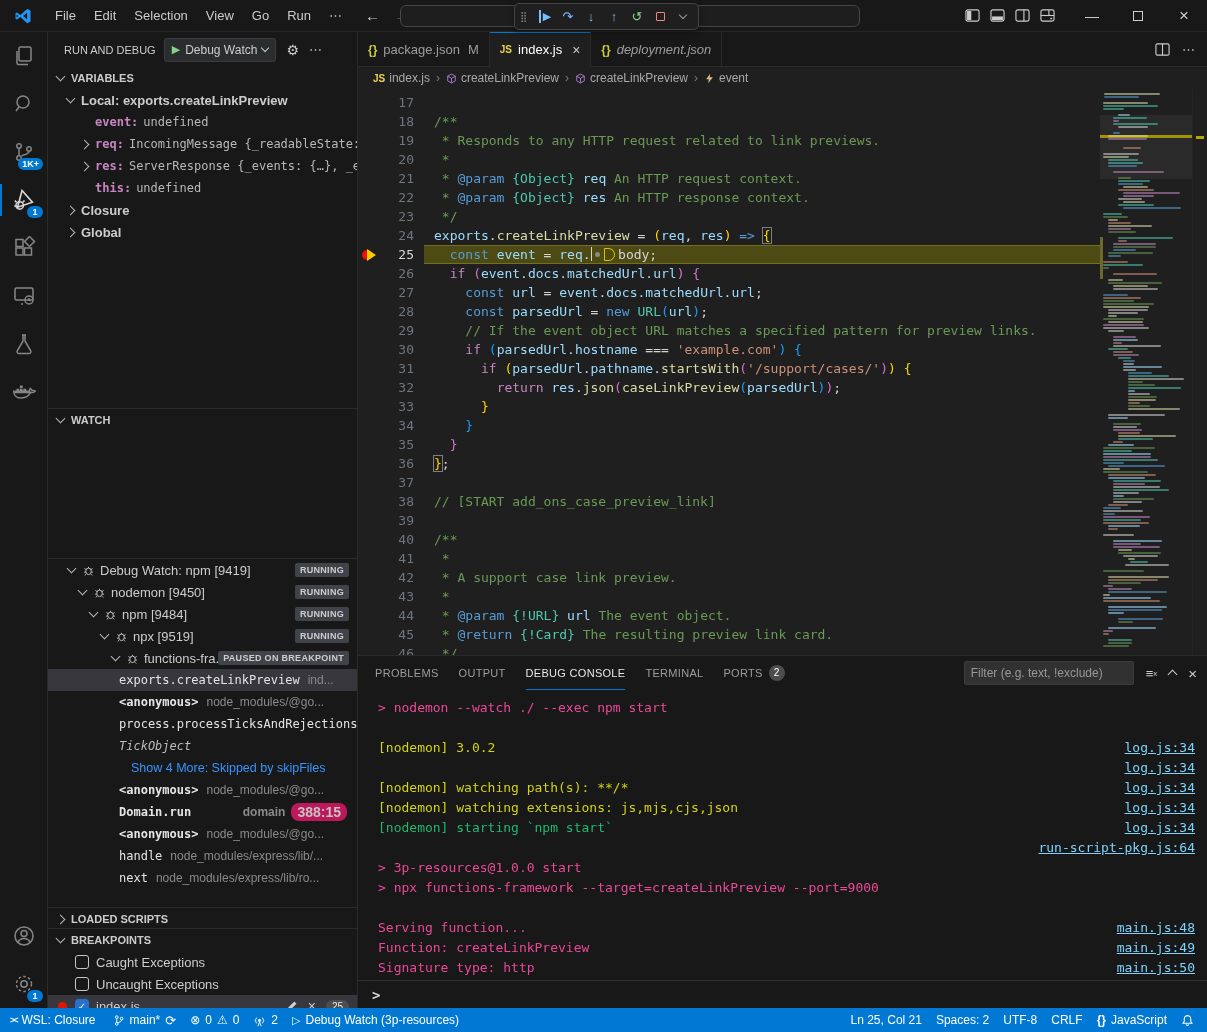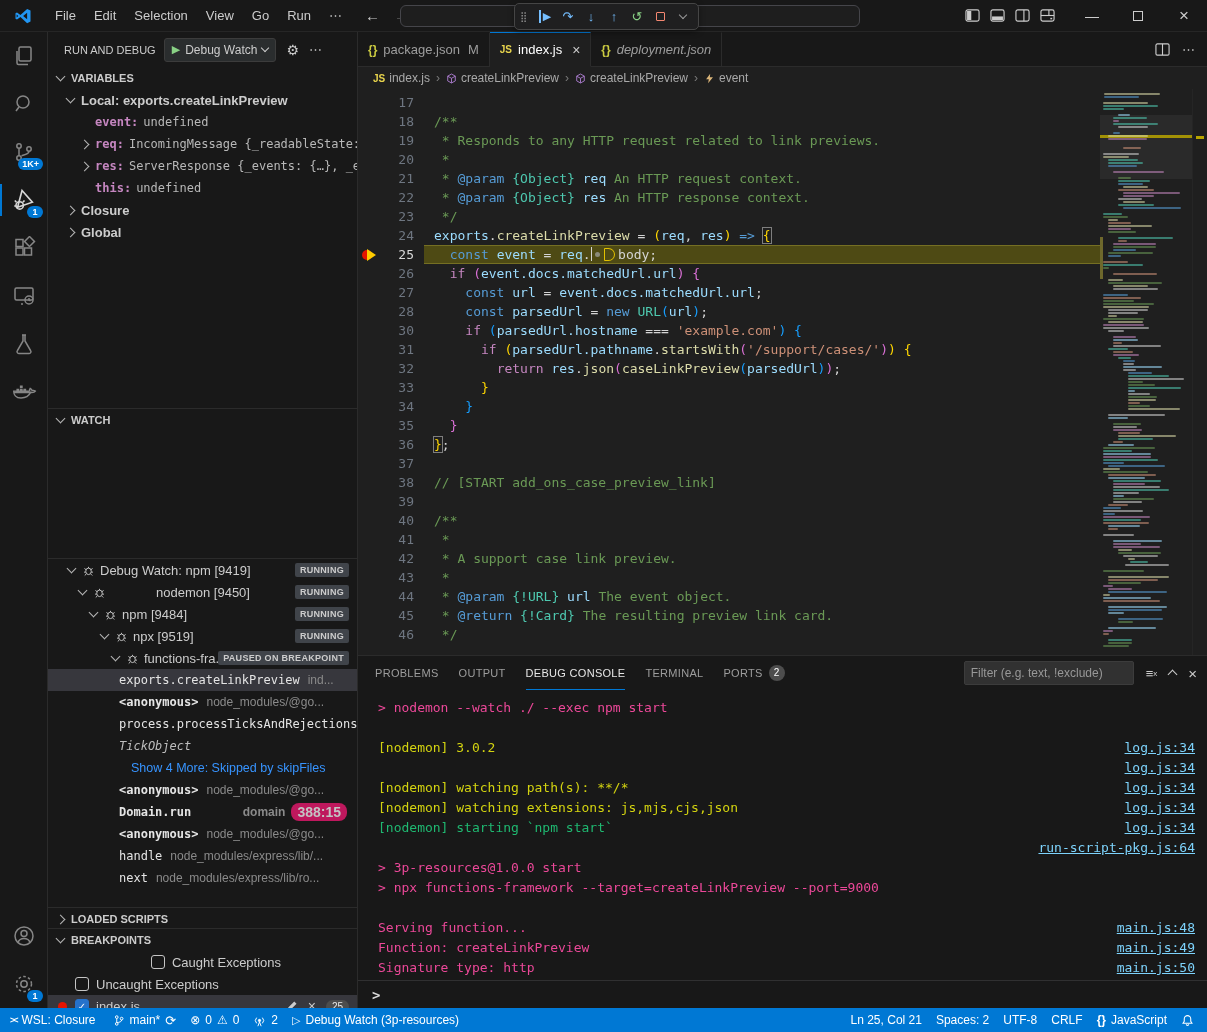--- a/index.html
+++ b/index.html
@@ -353,21 +353,21 @@
                 <svg class="bug-ic" width="13" height="13" viewBox="0 0 16 16" fill="none" stroke="#c5c5c5" stroke-width="1.2">
                   <ellipse cx="8" cy="9" rx="3.4" ry="4"></ellipse>
                   <path d="M8 5V3.5M5 7L3 5.5M11 7l2-1.5M4.6 10H2.5M11.4 10h2.1M5 12.5l-1.6 1.6M11 12.5l1.6 1.6"></path>
                 </svg>
                 <span>Debug Watch: npm [9419]</span>
               </span>
               <span class="badge-pill">RUNNING</span>
             </div>
             <div class="row22" style="padding-left:26px;">
               <span class="chev down"></span>
-              <span style="display:flex;align-items:center;overflow:hidden;white-space:nowrap;gap:45px;">
+              <span style="display:flex;align-items:center;overflow:hidden;white-space:nowrap;">
                 <svg class="bug-ic" width="13" height="13" viewBox="0 0 16 16" fill="none" stroke="#c5c5c5" stroke-width="1.2">
                   <ellipse cx="8" cy="9" rx="3.4" ry="4"></ellipse>
                   <path d="M8 5V3.5M5 7L3 5.5M11 7l2-1.5M4.6 10H2.5M11.4 10h2.1M5 12.5l-1.6 1.6M11 12.5l1.6 1.6"></path>
                 </svg>
                 <span>nodemon [9450]</span>
               </span>
               <span class="badge-pill">RUNNING</span>
             </div>
             <div class="row22" style="padding-left:37px;">
               <span class="chev down"></span>
@@ -447,21 +447,21 @@
             <span class="chev right"></span>
             <span>LOADED SCRIPTS</span>
           </div>
       </div>
       <div class="section" style="flex:1;">
         <div class="sec-header">
             <span class="chev down"></span>
             <span>BREAKPOINTS</span>
           </div>
         <div id="breakpoints-rows">
-            <div class="row22" style="padding-left:27px;justify-content:center;">
+            <div class="row22" style="padding-left:27px;">
               <span class="cb"></span>
               <span>Caught Exceptions</span>
             </div>
             <div class="row22" style="padding-left:27px;">
               <span class="cb"></span>
               <span>Uncaught Exceptions</span>
             </div>
             <div class="row22 selected">
               <span class="bp-dot"></span>
               <span class="cb checked">✓</span>
@@ -542,20 +542,21 @@
             <div class="code-line"><div class="gutter"><span class="bpm"></span><span class="lnum">19</span></div><span class="ltext"><span class="tk-cm"> * Responds to any HTTP request related to link previews.</span></span></div>
             <div class="code-line"><div class="gutter"><span class="bpm"></span><span class="lnum">20</span></div><span class="ltext"><span class="tk-cm"> *</span></span></div>
             <div class="code-line"><div class="gutter"><span class="bpm"></span><span class="lnum">21</span></div><span class="ltext"><span class="tk-cm"> * </span><span class="tk-tag">@param</span><span class="tk-cm"> </span><span class="tk-type">{Object}</span><span class="tk-cm"> </span><span class="tk-pm">req</span><span class="tk-cm"> An HTTP request context.</span></span></div>
             <div class="code-line"><div class="gutter"><span class="bpm"></span><span class="lnum">22</span></div><span class="ltext"><span class="tk-cm"> * </span><span class="tk-tag">@param</span><span class="tk-cm"> </span><span class="tk-type">{Object}</span><span class="tk-cm"> </span><span class="tk-pm">res</span><span class="tk-cm"> An HTTP response context.</span></span></div>
             <div class="code-line"><div class="gutter"><span class="bpm"></span><span class="lnum">23</span></div><span class="ltext"><span class="tk-cm"> */</span></span></div>
             <div class="code-line"><div class="gutter"><span class="bpm"></span><span class="lnum">24</span></div><span class="ltext"><span class="tk-var">exports</span><span class="tk-pl">.</span><span class="tk-fn">createLinkPreview</span><span class="tk-pl"> = </span><span class="tk-b1">(</span><span class="tk-var">req</span><span class="tk-pl">, </span><span class="tk-var">res</span><span class="tk-b1">)</span><span class="tk-pl"> </span><span class="tk-kw">=&gt;</span><span class="tk-pl"> </span><span class="tk-b1 bmatch">{</span></span></div>
             <div class="code-line current"><div class="cur-bg"></div><div class="gutter"><span class="bpm"><span class="bp-paused"><span class="rc"></span><span class="ya"></span></span></span><span class="lnum">25</span></div><span class="ltext"><span class="tk-pl">  </span><span class="tk-kw">const</span><span class="tk-pl"> </span><span class="tk-var">event</span><span class="tk-pl"> = </span><span class="tk-var">req</span><span class="tk-pl">.</span><span class="cursor-caret"></span><span class="inline-dot"></span><span class="inline-d"></span><span class="tk-pl">body;</span></span></div>
             <div class="code-line"><div class="gutter"><span class="bpm"></span><span class="lnum">26</span></div><span class="ltext"><span class="tk-pl">  </span><span class="tk-ctrl">if</span><span class="tk-pl"> </span><span class="tk-b2">(</span><span class="tk-var">event.docs.matchedUrl.url</span><span class="tk-b2">)</span><span class="tk-pl"> </span><span class="tk-b2">{</span></span></div>
             <div class="code-line"><div class="gutter"><span class="bpm"></span><span class="lnum">27</span></div><span class="ltext"><span class="tk-pl">    </span><span class="tk-kw">const</span><span class="tk-pl"> </span><span class="tk-var">url</span><span class="tk-pl"> = </span><span class="tk-var">event.docs.matchedUrl.url</span><span class="tk-pl">;</span></span></div>
             <div class="code-line"><div class="gutter"><span class="bpm"></span><span class="lnum">28</span></div><span class="ltext"><span class="tk-pl">    </span><span class="tk-kw">const</span><span class="tk-pl"> </span><span class="tk-var">parsedUrl</span><span class="tk-pl"> = </span><span class="tk-kw">new</span><span class="tk-pl"> </span><span class="tk-type">URL</span><span class="tk-b3">(</span><span class="tk-var">url</span><span class="tk-b3">)</span><span class="tk-pl">;</span></span></div>
+            <div class="code-line"><div class="gutter"><span class="bpm"></span><span class="lnum">29</span></div><span class="ltext"><span class="tk-pl">    </span><span class="tk-cm">// If the event object URL matches a specified pattern for preview links.</span></span></div>
             <div class="code-line"><div class="gutter"><span class="bpm"></span><span class="lnum">30</span></div><span class="ltext"><span class="tk-pl">    </span><span class="tk-ctrl">if</span><span class="tk-pl"> </span><span class="tk-b3">(</span><span class="tk-var">parsedUrl.hostname</span><span class="tk-pl"> === </span><span class="tk-str">'example.com'</span><span class="tk-b3">)</span><span class="tk-pl"> </span><span class="tk-b3">{</span></span></div>
             <div class="code-line"><div class="gutter"><span class="bpm"></span><span class="lnum">31</span></div><span class="ltext"><span class="tk-pl">      </span><span class="tk-ctrl">if</span><span class="tk-pl"> </span><span class="tk-b1">(</span><span class="tk-var">parsedUrl.pathname</span><span class="tk-pl">.</span><span class="tk-fn">startsWith</span><span class="tk-b2">(</span><span class="tk-str">'/support/cases/'</span><span class="tk-b2">)</span><span class="tk-b1">)</span><span class="tk-pl"> </span><span class="tk-b1">{</span></span></div>
             <div class="code-line"><div class="gutter"><span class="bpm"></span><span class="lnum">32</span></div><span class="ltext"><span class="tk-pl">        </span><span class="tk-ctrl">return</span><span class="tk-pl"> </span><span class="tk-var">res</span><span class="tk-pl">.</span><span class="tk-fn">json</span><span class="tk-b2">(</span><span class="tk-fn">caseLinkPreview</span><span class="tk-b3">(</span><span class="tk-var">parsedUrl</span><span class="tk-b3">)</span><span class="tk-b2">)</span><span class="tk-pl">;</span></span></div>
             <div class="code-line"><div class="gutter"><span class="bpm"></span><span class="lnum">33</span></div><span class="ltext"><span class="tk-pl">      </span><span class="tk-b1">}</span></span></div>
             <div class="code-line"><div class="gutter"><span class="bpm"></span><span class="lnum">34</span></div><span class="ltext"><span class="tk-pl">    </span><span class="tk-b3">}</span></span></div>
             <div class="code-line"><div class="gutter"><span class="bpm"></span><span class="lnum">35</span></div><span class="ltext"><span class="tk-pl">  </span><span class="tk-b2">}</span></span></div>
             <div class="code-line"><div class="gutter"><span class="bpm"></span><span class="lnum">36</span></div><span class="ltext"><span class="tk-b1 bmatch">}</span><span class="tk-pl">;</span></span></div>
             <div class="code-line"><div class="gutter"><span class="bpm"></span><span class="lnum">37</span></div><span class="ltext"></span></div>
             <div class="code-line"><div class="gutter"><span class="bpm"></span><span class="lnum">38</span></div><span class="ltext"><span class="tk-cm">// [START add_ons_case_preview_link]</span></span></div>
             <div class="code-line"><div class="gutter"><span class="bpm"></span><span class="lnum">39</span></div><span class="ltext"></span></div>

